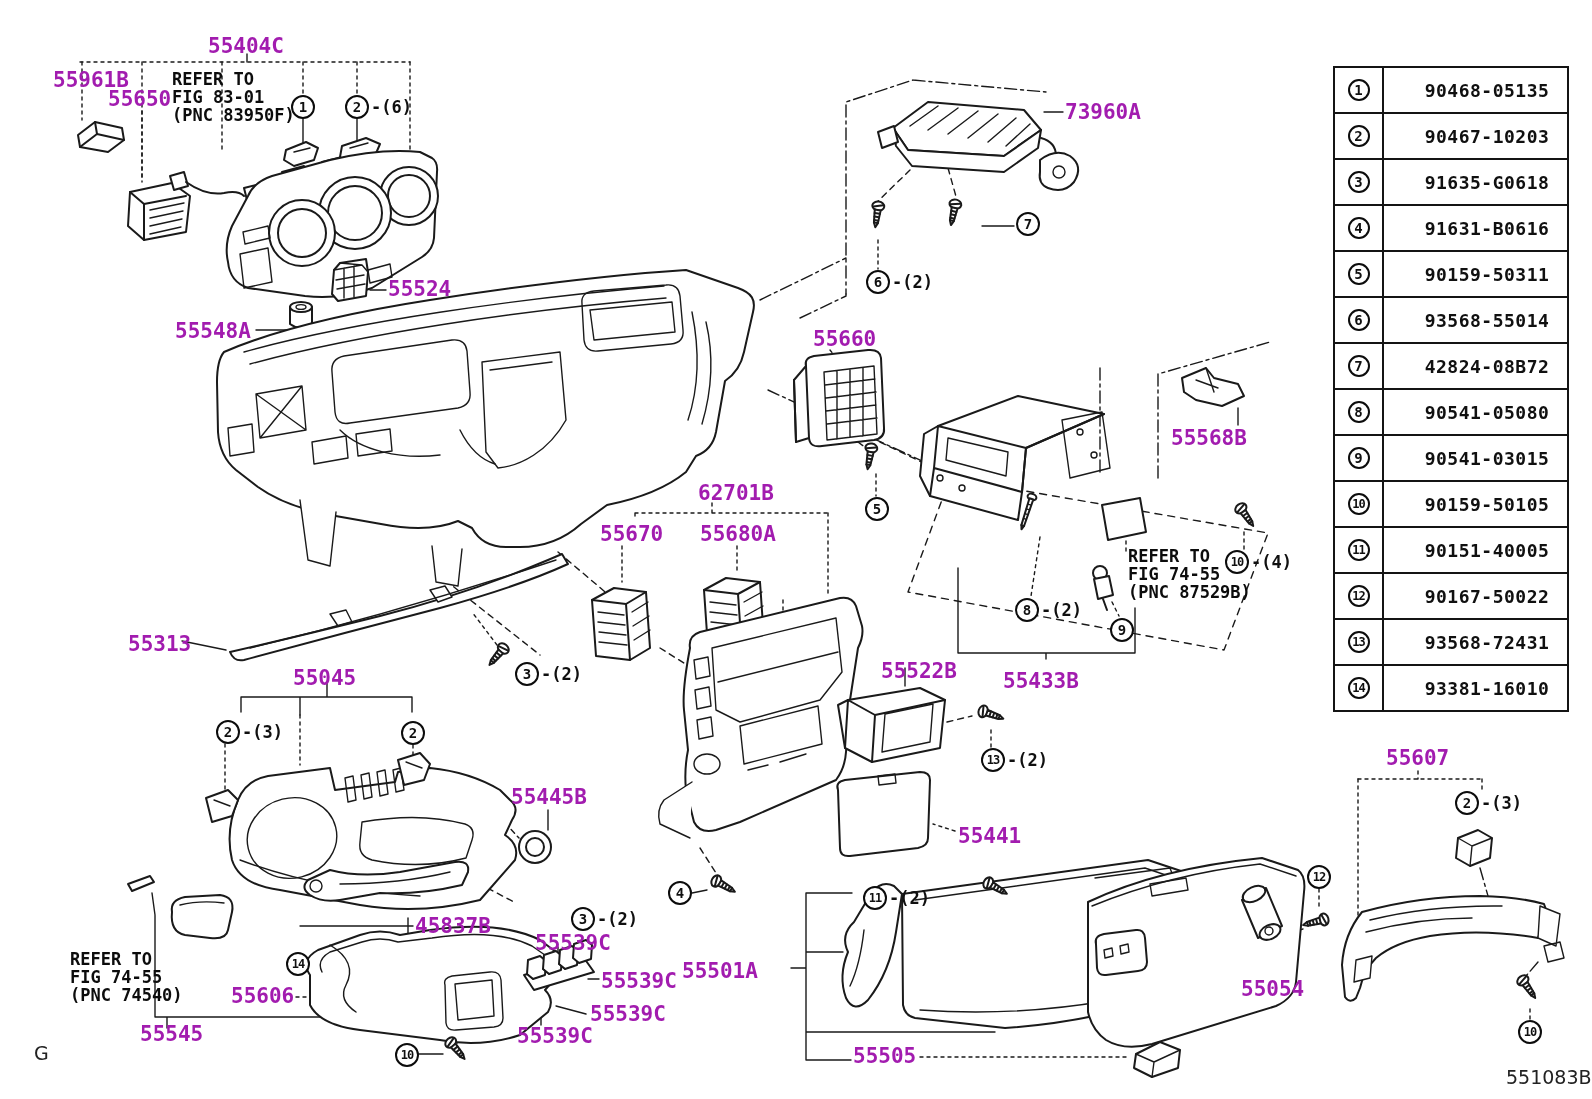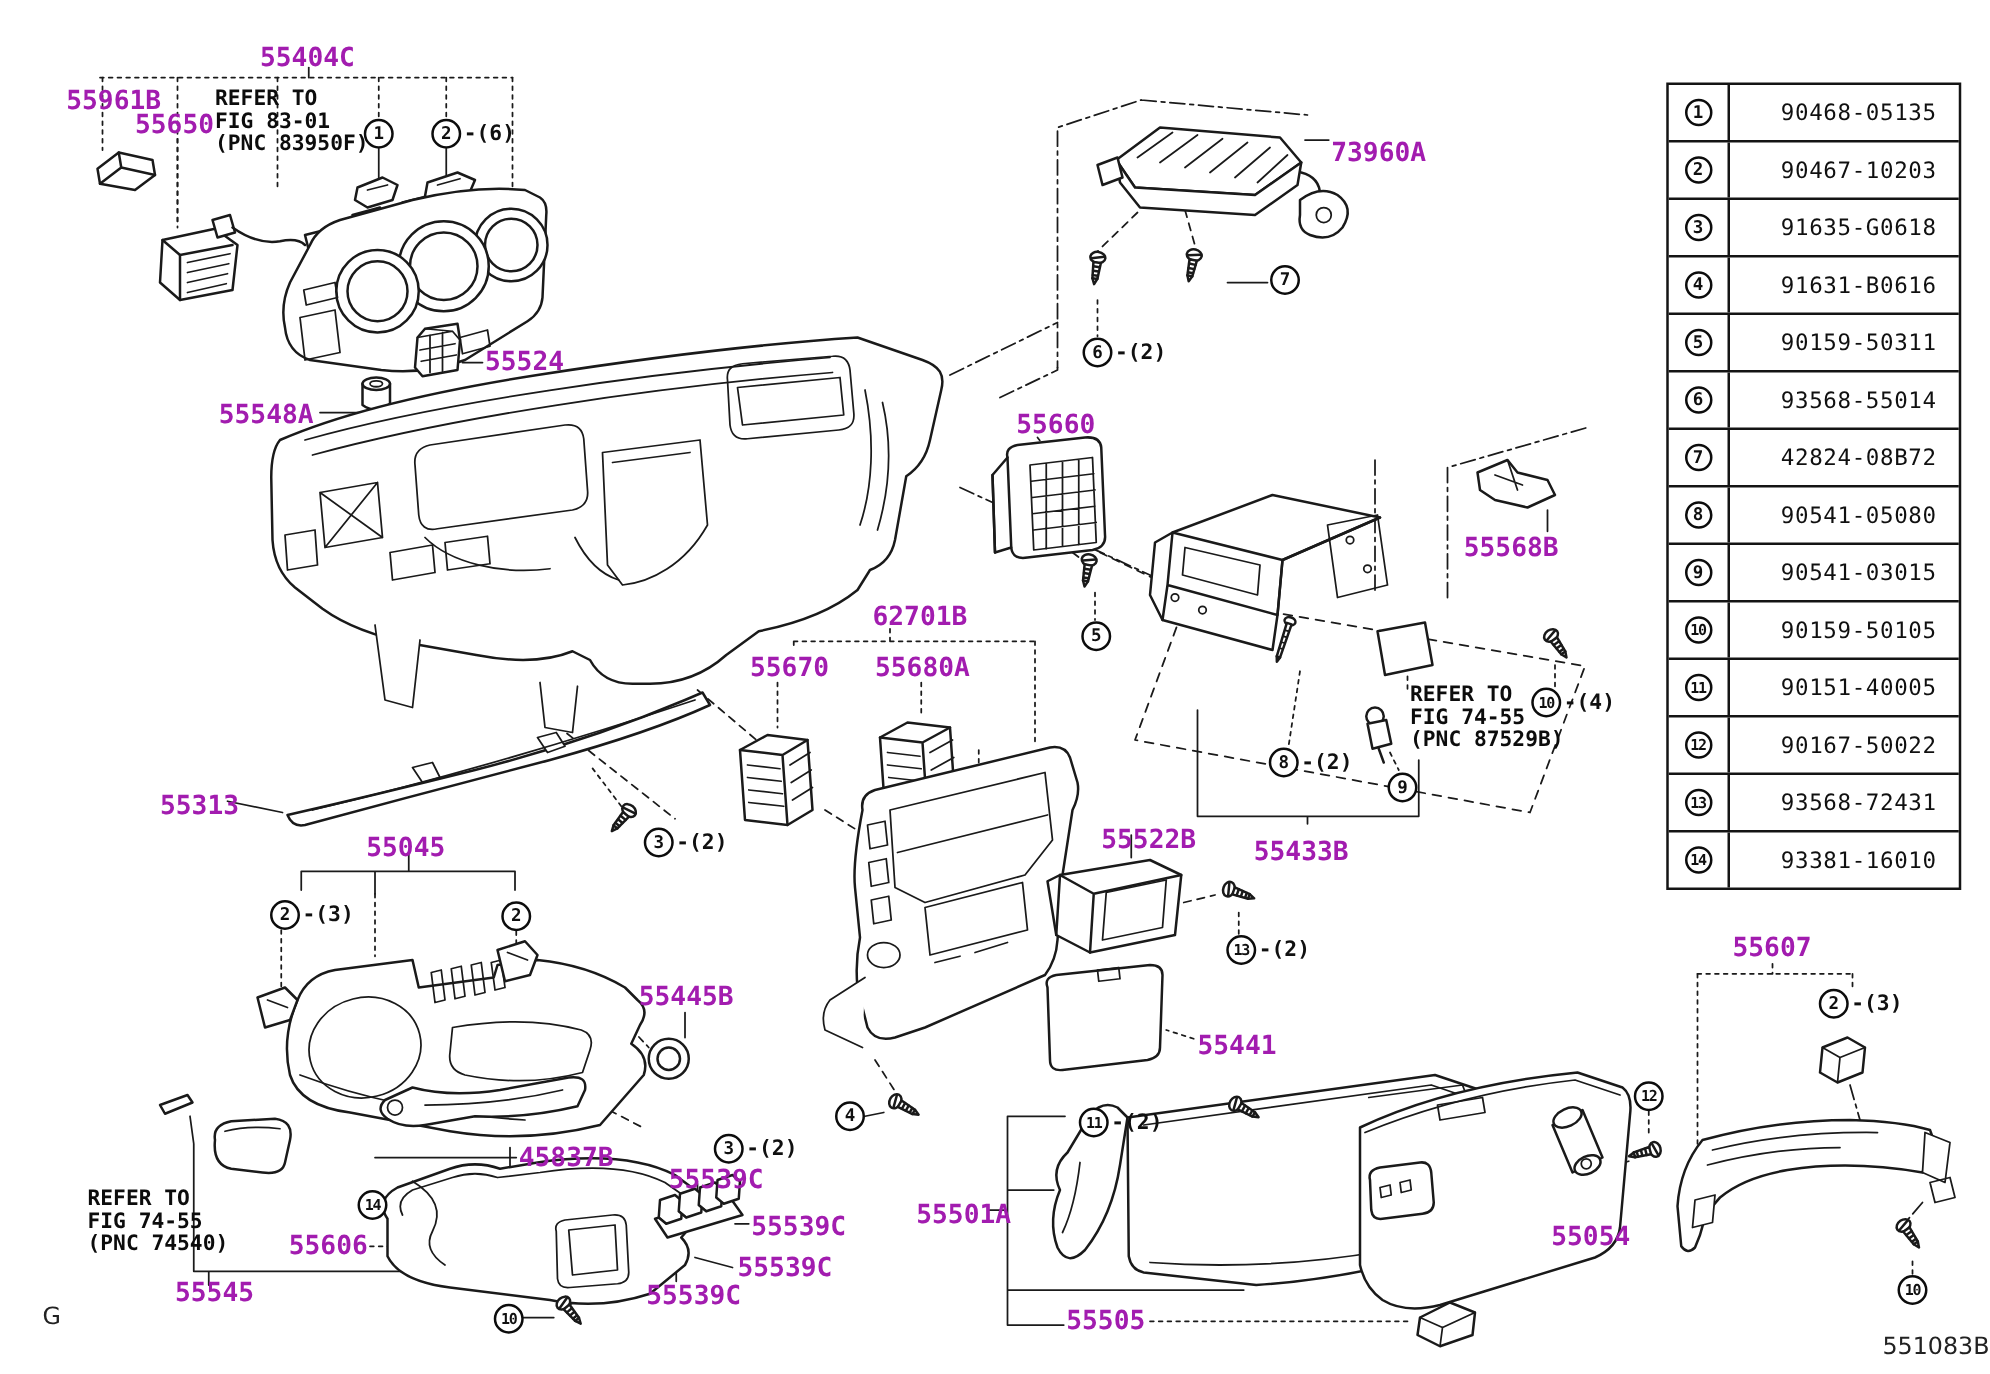--- a/index.html
+++ b/index.html
@@ -14,21 +14,21 @@
   .callout{position:absolute;display:flex;align-items:flex-start;gap:2px;}
   .cnum{width:24px;height:24px;border:2px solid #0c0c0c;border-radius:50%;box-sizing:border-box;
         display:flex;align-items:center;justify-content:center;background:#fff;
         font-weight:700;font-size:14px;}
   .cnum.two{font-size:12px;letter-spacing:-1px;}
   .cqty{font-weight:700;font-size:17px;line-height:24px;}
   .ptable{position:absolute;left:1333px;top:66px;width:236px;border:2px solid #141414;background:#fff;box-sizing:border-box;}
   .prow{display:flex;height:44px;align-items:center;border-top:2px solid #141414;}
   .prow:first-child{border-top:none;}
   .pref{width:47px;border-right:2px solid #141414;align-self:stretch;display:flex;align-items:center;justify-content:center;}
-  .pnum{flex:1;text-align:center;font-weight:400;font-size:18px;letter-spacing:0.5px;margin-left:23px;}
+  .pnum{flex:1;text-align:center;font-weight:700;font-size:18px;letter-spacing:0.5px;margin-left:23px;}
   .corner{position:absolute;font-family:"DejaVu Sans",sans-serif;font-size:19px;color:#222;}
 </style>
 </head>
 <body>
 
 <div id="page">
 
 <svg id="art" width="1592" height="1099" viewBox="0 0 1592 1099">
   <defs>
     <g id="screw-glyph">
@@ -441,40 +441,40 @@
         <div class="pnum">93381-16010</div>
       </div>
     </div>
 
 <div id="labels-layer">
       <div class="plabel" style="left: 53px; top: 70px;">55961B</div>
       <div class="plabel" style="left: 108px; top: 89px;">55650</div>
       <div class="plabel" style="left: 208px; top: 36px;">55404C</div>
       <div class="plabel" style="left: 388px; top: 279px;">55524</div>
       <div class="plabel" style="left: 175px; top: 321px;">55548A</div>
-      <div class="plabel" style="left: 1065px; top: 102px; margin-top: 10px;">73960A</div>
+      <div class="plabel" style="left: 1065px; top: 102px;">73960A</div>
       <div class="plabel" style="left: 813px; top: 329px;">55660</div>
       <div class="plabel" style="left: 1171px; top: 428px;">55568B</div>
       <div class="plabel" style="left: 698px; top: 483px;">62701B</div>
       <div class="plabel" style="left: 600px; top: 524px;">55670</div>
       <div class="plabel" style="left: 700px; top: 524px;">55680A</div>
       <div class="plabel" style="left: 128px; top: 634px;">55313</div>
       <div class="plabel" style="left: 293px; top: 668px;">55045</div>
       <div class="plabel" style="left: 511px; top: 787px;">55445B</div>
       <div class="plabel" style="left: 881px; top: 661px;">55522B</div>
       <div class="plabel" style="left: 1003px; top: 671px;">55433B</div>
       <div class="plabel" style="left: 958px; top: 826px;">55441</div>
       <div class="plabel" style="left: 415px; top: 916px;">45837B</div>
       <div class="plabel" style="left: 535px; top: 933px;">55539C</div>
       <div class="plabel" style="left: 601px; top: 971px;">55539C</div>
       <div class="plabel" style="left: 590px; top: 1004px;">55539C</div>
       <div class="plabel" style="left: 517px; top: 1026px;">55539C</div>
       <div class="plabel" style="left: 231px; top: 986px;">55606</div>
       <div class="plabel" style="left: 140px; top: 1024px;">55545</div>
-      <div class="plabel" style="left: 733px; top: 961px;">55501A</div>
+      <div class="plabel" style="left: 682px; top: 961px;">55501A</div>
       <div class="plabel" style="left: 853px; top: 1046px;">55505</div>
       <div class="plabel" style="left: 1386px; top: 748px;">55607</div>
       <div class="plabel" style="left: 1241px; top: 979px;">55054</div>
     </div>
 <div id="callouts-layer">
       <div class="callout" style="left: 291px; top: 95px;">
         <span class="cnum">1</span>
       </div>
       <div class="callout" style="left: 345px; top: 95px;">
         <span class="cnum">2</span>

